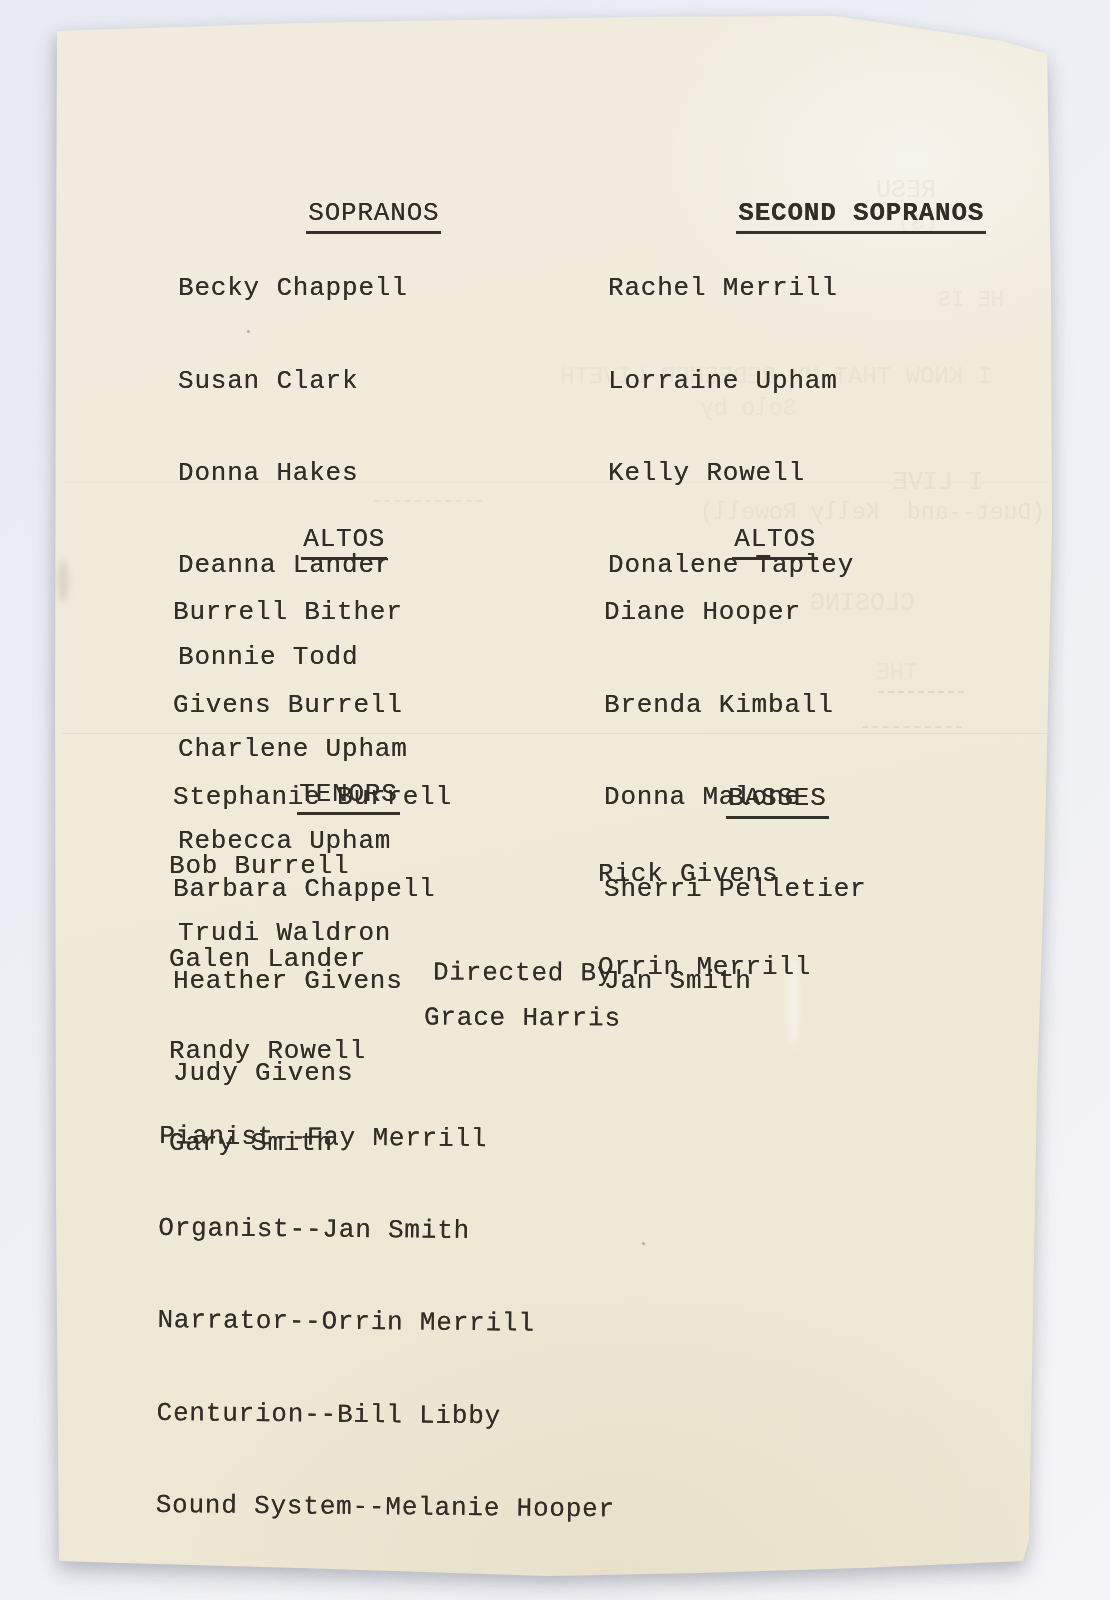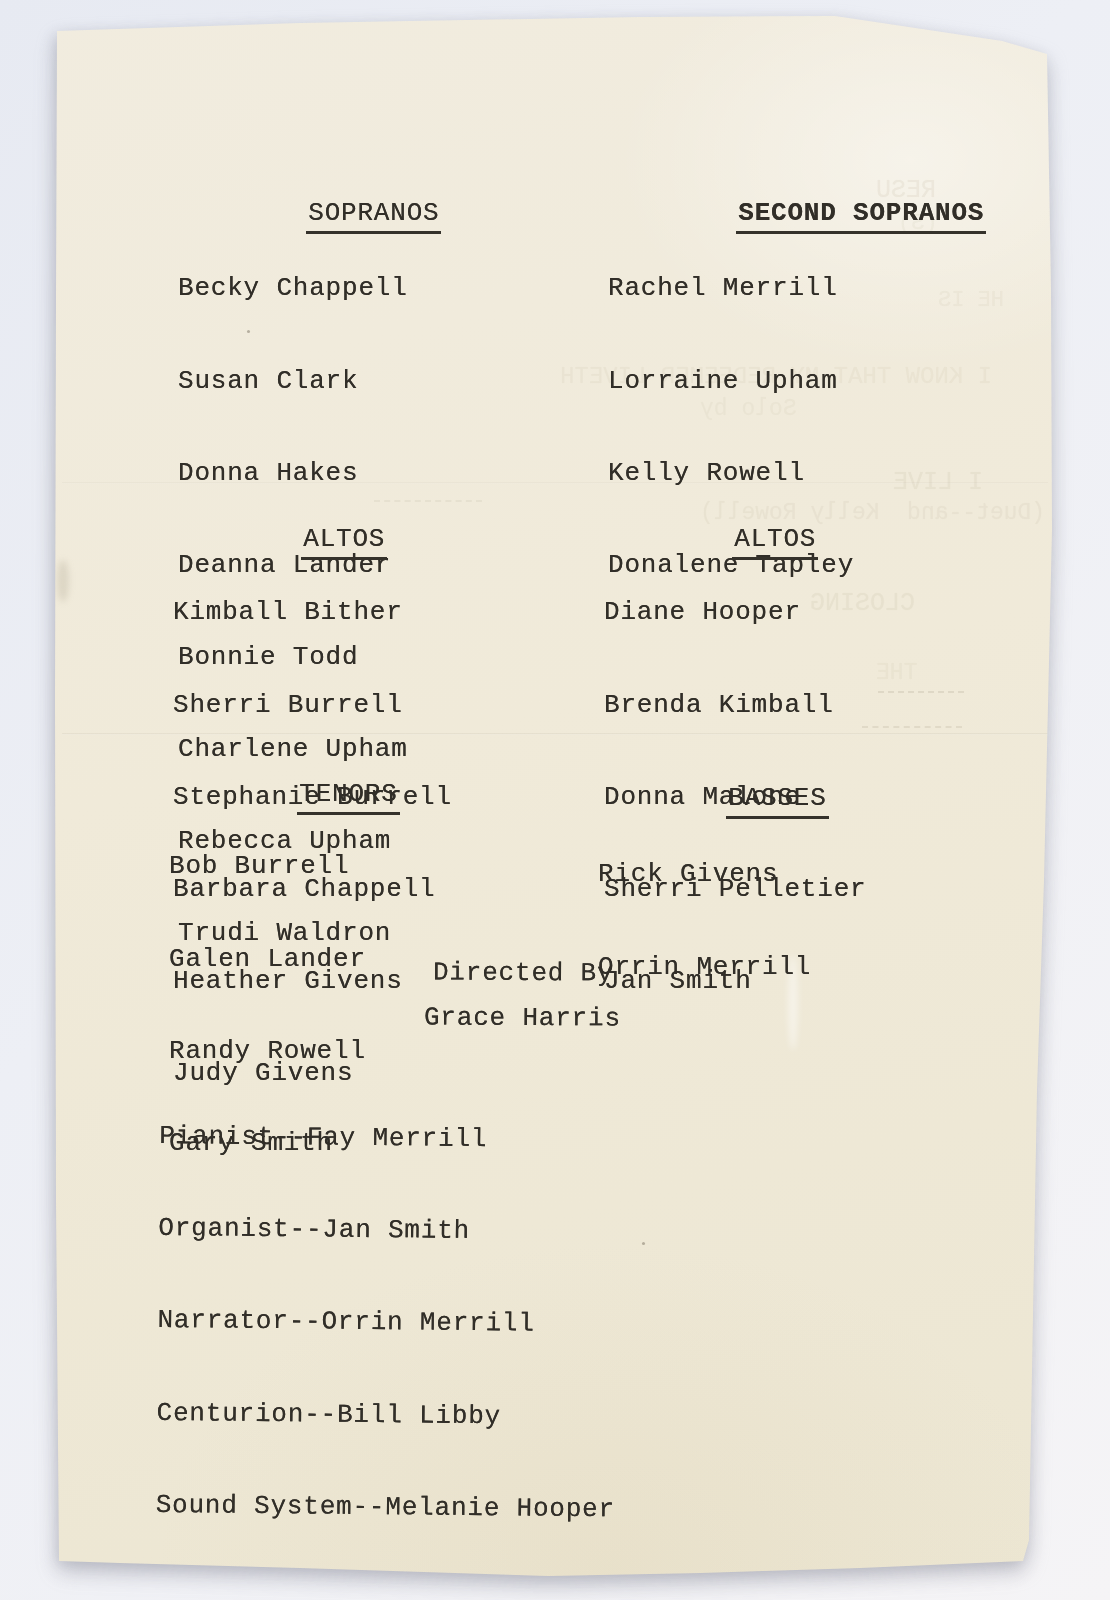--- a/index.html
+++ b/index.html
@@ -88,22 +88,22 @@
         <div>Rachel Merrill</div>
         <div>Lorraine Upham</div>
         <div>Kelly Rowell</div>
         <div>Donalene Tapley</div>
       </div>
 
       <div class="txt" style="left:172px;top:494px;">
         <span class="heading">ALTOS</span>
       </div>
       <div class="txt list" style="left:173px;top:536px;">
-        <div>Kimball Bither</div>
-        <div>Sherri Burrell</div>
+        <div>Burrell Bither</div>
+        <div>Givens Burrell</div>
         <div>Stephanie Burrell</div>
         <div>Barbara Chappell</div>
         <div>Heather Givens</div>
         <div>Judy Givens</div>
       </div>
 
       <div class="txt" style="left:603px;top:494px;">
         <span class="heading">ALTOS</span>
       </div>
       <div class="txt list" style="left:604px;top:536px;">

